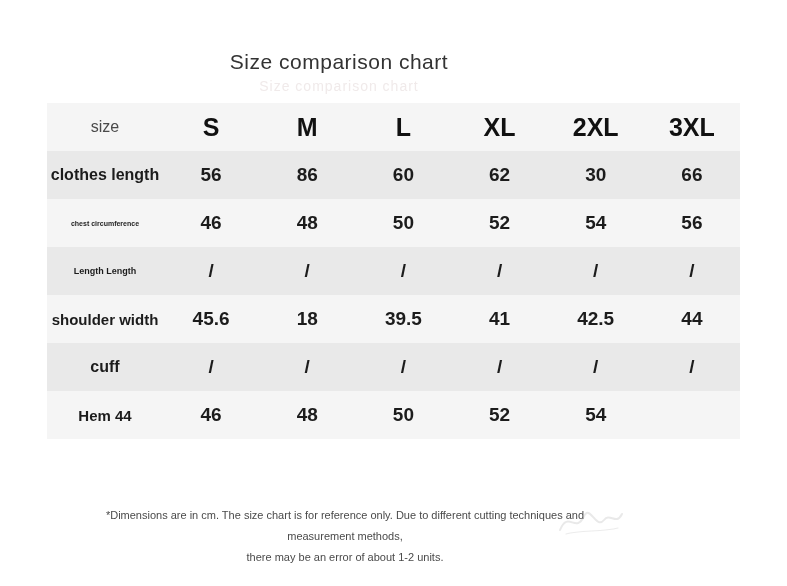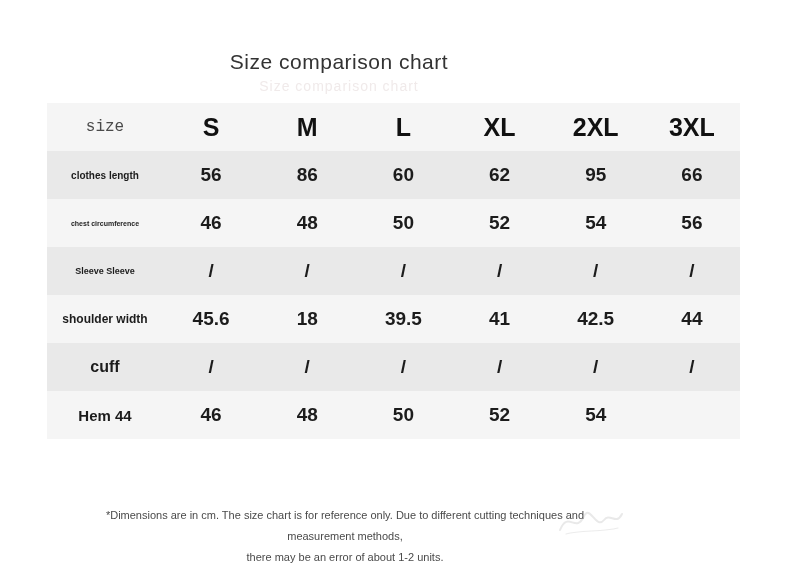--- a/index.html
+++ b/index.html
@@ -64,25 +64,25 @@
     font-weight: normal;
   }
   tr.header-row td.val {
     font-size: 25px;
     font-weight: bold;
     color: #111111;
   }
   td.val { font-size: 19px; }
 
   
-  .lbl-size    { font-size: 16px; font-family: Liberation Mono, monospace; }
-  .lbl-clothes { font-size: 10px; }
+  .lbl-size    { font-size: 16px; }
+  .lbl-clothes { font-size: 16px; }
   .lbl-chest   { font-size: 7px; }
   .lbl-sleeve  { font-size: 9px; }
-  .lbl-shoulder{ font-size: 12px; }
+  .lbl-shoulder{ font-size: 15px; }
   .lbl-cuff    { font-size: 16px; }
   .lbl-hem     { font-size: 15px; font-weight: normal; color: #1c1c1c; }
 
   .note {
     position: absolute;
     left: 12px;
     right: 0;
     top: 505px;
     text-align: center;
     font-size: 11px;
@@ -130,36 +130,36 @@
           <td class="val">2XL</td>
           <td class="val">3XL</td>
         </tr>
 
         <tr class="row-even">
           <td class="rowlabel lbl-clothes">clothes length</td>
           <td class="val">56</td>
           <td class="val">86</td>
           <td class="val">60</td>
           <td class="val">62</td>
-          <td class="val">95</td>
+          <td class="val">30</td>
           <td class="val">66</td>
         </tr>
 
         <tr class="row-odd">
           <td class="rowlabel lbl-chest">chest circumference</td>
           <td class="val">46</td>
           <td class="val">48</td>
           <td class="val">50</td>
           <td class="val">52</td>
           <td class="val">54</td>
           <td class="val">56</td>
         </tr>
 
         <tr class="row-even">
-          <td class="rowlabel lbl-sleeve">Sleeve Sleeve</td>
+          <td class="rowlabel lbl-sleeve">Length Length</td>
           <td class="val">/</td>
           <td class="val">/</td>
           <td class="val">/</td>
           <td class="val">/</td>
           <td class="val">/</td>
           <td class="val">/</td>
         </tr>
 
         <tr class="row-odd">
           <td class="rowlabel lbl-shoulder">shoulder width</td>

